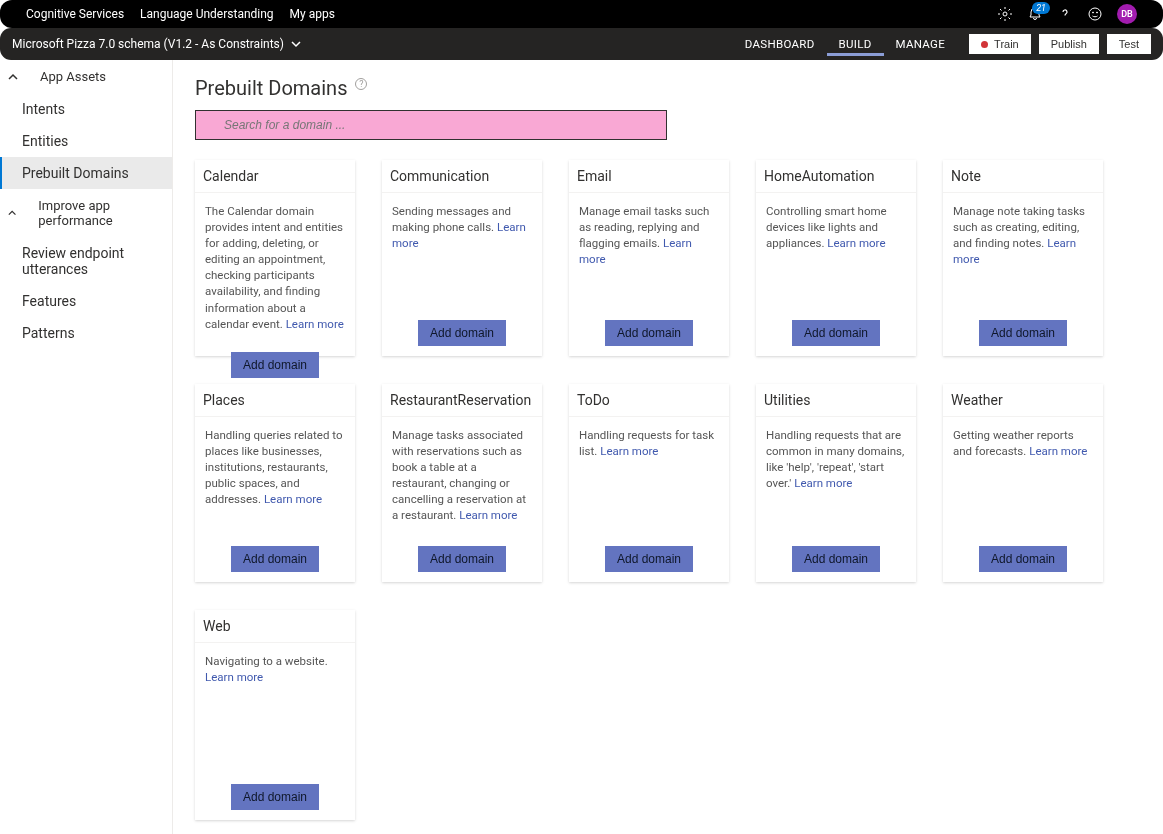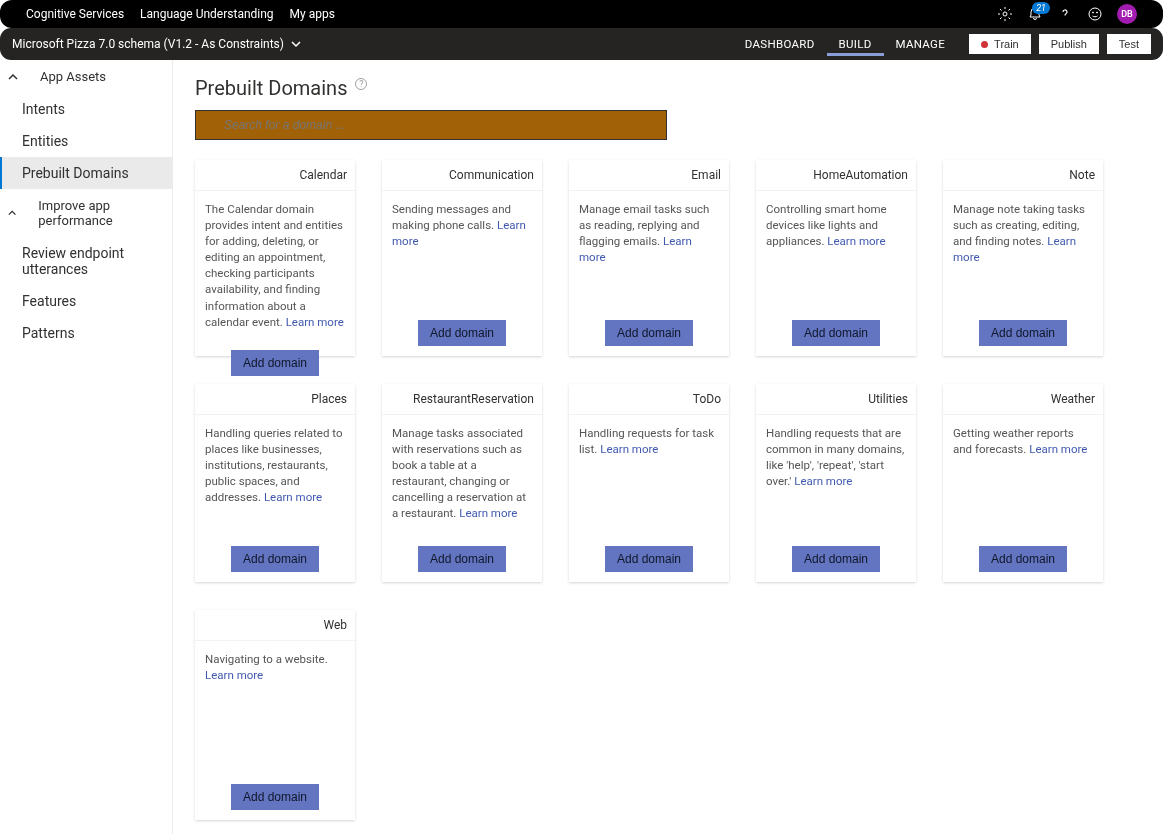--- a/index.html
+++ b/index.html
@@ -134,21 +134,21 @@
     cursor: pointer;
   }
 
   .search-wrap { margin-top: 10px; margin-bottom: 20px; }
   .search-input {
     width: 472px;
     height: 30px;
     border: 1px solid #323130;
     padding: 0 8px 0 28px;
     font-size: 12px;
-    background: #a16207;
+    background: #f9a8d4;
     position: relative;
   }
   .search-box { position: relative; width: 472px; }
   .search-box svg {
     position: absolute;
     left: 8px; top: 50%; transform: translateY(-50%);
     width: 14px; height: 14px;
     color: #6f7b8a;
   }
   .search-input::placeholder { color: #767676; font-style: italic; }
@@ -159,22 +159,22 @@
     gap: 28px 27px;
   }
   .card {
     width: 160px;
     background: #fff;
     box-shadow: 0 1px 3px rgba(0,0,0,0.12), 0 1px 2px rgba(0,0,0,0.06);
     display: flex;
     flex-direction: column;
   }
   .card-title {
-    text-align: right;
-    font-size: 12px;
+    text-align: left;
+    font-size: 14px;
     padding: 8px 8px;
     border-bottom: 1px solid #f3f2f1;
   }
   .card-body {
     padding: 10px 10px;
     font-size: 11.5px;
     color: #555;
     line-height: 1.4;
     flex: 1;
   }

